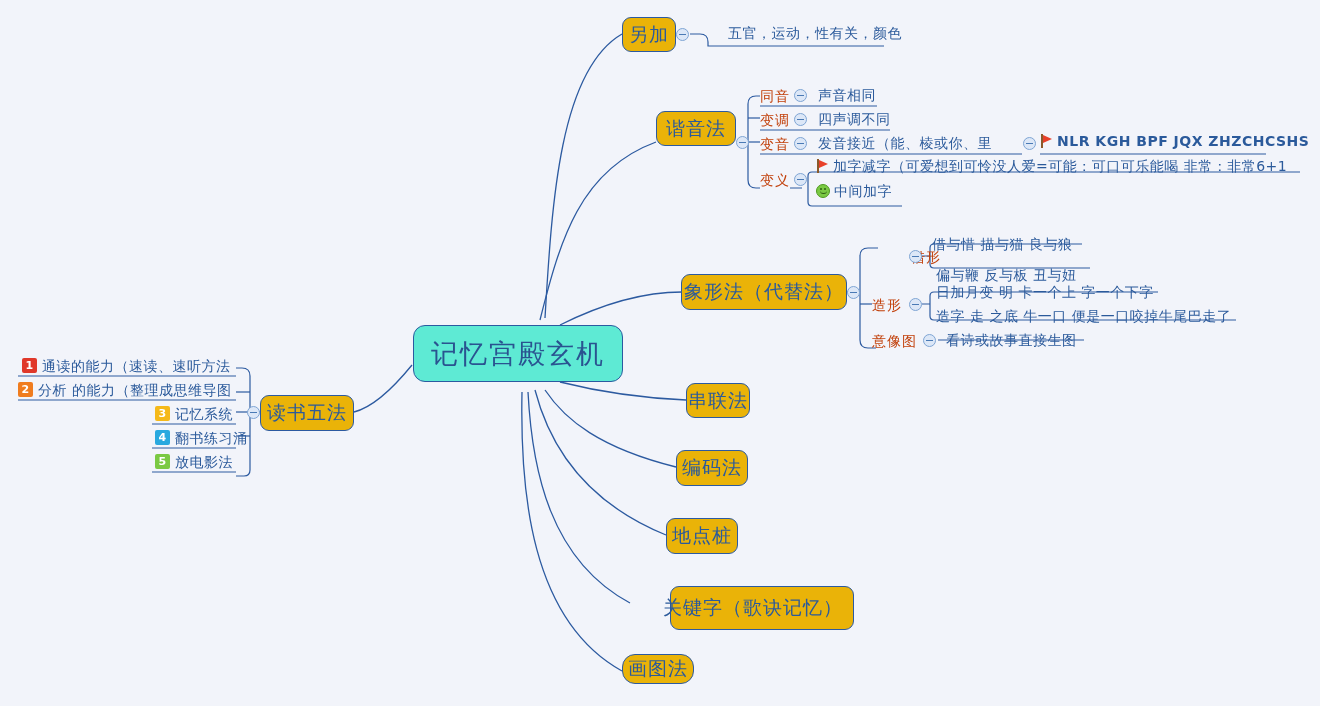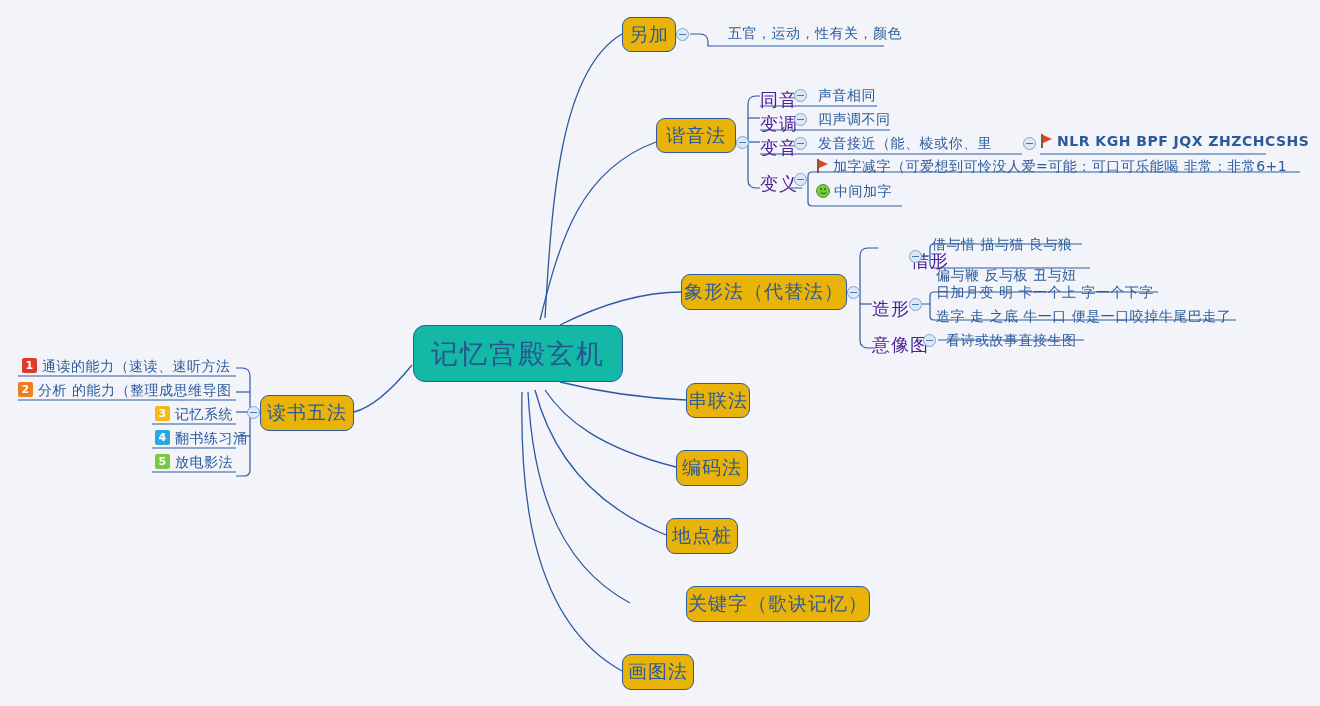--- a/index.html
+++ b/index.html
@@ -17,21 +17,21 @@
     position:absolute;
     box-sizing:border-box;
     border:1px solid #2c5aa0;
     border-radius:9px;
     background:#eab308;
     color:#2b5a9b;
     display:flex;align-items:center;justify-content:center;
     white-space:nowrap;
   }
   .node.central{
-    background:#14b8a6;
+    background:#5eead4;
     border:1px solid #2c5aa0;
     border-radius:12px;
     color:#2a5390;
     font-size:27px;
     letter-spacing:2px;
   }
   .node.branch{font-size:19px;letter-spacing:1px;padding:0 10px;}
 
   
   .leaf{
@@ -40,22 +40,22 @@
     font-size:14px;
     white-space:nowrap;
     letter-spacing:0.5px;
     display:flex;align-items:center;
     line-height:1;
   }
   .leaf .txt{display:inline-block;}
 
   .label{
     position:absolute;
-    color:#4c1d95;
-    font-size:18px;
+    color:#c2410c;
+    font-size:14px;
     white-space:nowrap;
     letter-spacing:1px;
   }
 
   
   .toggle{
     position:absolute;
     width:13px;height:13px;border-radius:50%;
     background:#dce7f7;border:1px solid #7fa5d4;
     box-sizing:border-box;
@@ -184,21 +184,21 @@
   </div>
 
   <div class="node branch" style="left:622px;top:17px;width:54px;height:35px;">
     <span>另加</span>
   </div>
   <div class="toggle" style="left:676px;top:28px;"></div>
   <div class="leaf" style="left:728px;top:26px;">
     <span class="txt">五官，运动，性有关，颜色</span>
   </div>
 
-  <div class="node branch" style="left:656px;top:118px;width:80px;height:35px;">
+  <div class="node branch" style="left:656px;top:111px;width:80px;height:35px;">
     <span>谐音法</span>
   </div>
   <div class="toggle" style="left:736px;top:136px;"></div>
 
   <div class="label" style="left:760px;top:88px;">同音</div>
   <div class="toggle" style="left:794px;top:89px;"></div>
   <div class="leaf" style="left:818px;top:88px;">
     <span class="txt">声音相同</span>
   </div>
 
@@ -265,24 +265,24 @@
 
   <div class="node branch" style="left:686px;top:383px;width:64px;height:35px;">
     <span>串联法</span>
   </div>
   <div class="node branch" style="left:676px;top:450px;width:72px;height:36px;">
     <span>编码法</span>
   </div>
   <div class="node branch" style="left:666px;top:518px;width:72px;height:36px;">
     <span>地点桩</span>
   </div>
-  <div class="node branch" style="left:686px;top:586px;width:184px;height:36px;">
+  <div class="node branch" style="left:670px;top:586px;width:184px;height:44px;justify-content:flex-end;">
     <span>关键字（歌诀记忆）</span>
   </div>
-  <div class="node branch" style="left:622px;top:654px;width:72px;height:36px;">
+  <div class="node branch" style="left:622px;top:654px;width:72px;height:30px;border-radius:13px;">
     <span>画图法</span>
   </div>
 
   <div class="node branch" style="left:260px;top:395px;width:94px;height:36px;">
     <span>读书五法</span>
   </div>
   <div class="toggle" style="left:247px;top:406px;"></div>
 
   <div class="leaf" style="left:22px;top:358px;">
     <span class="badge" style="background:#e0382a;">1</span>

